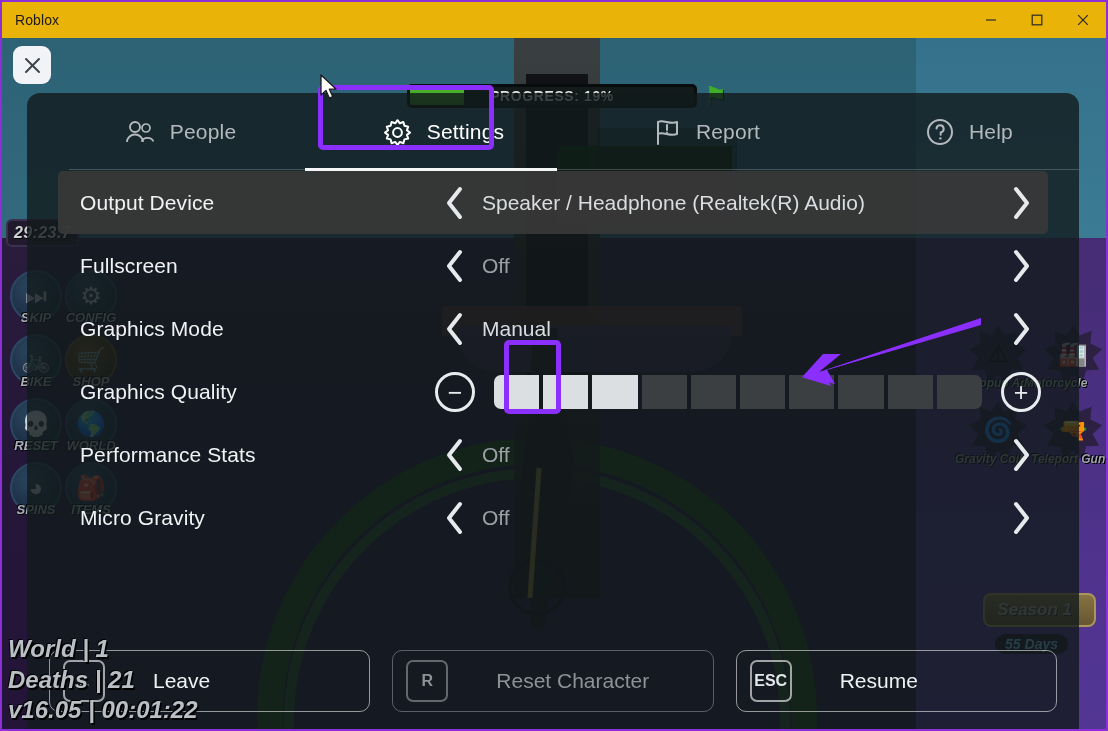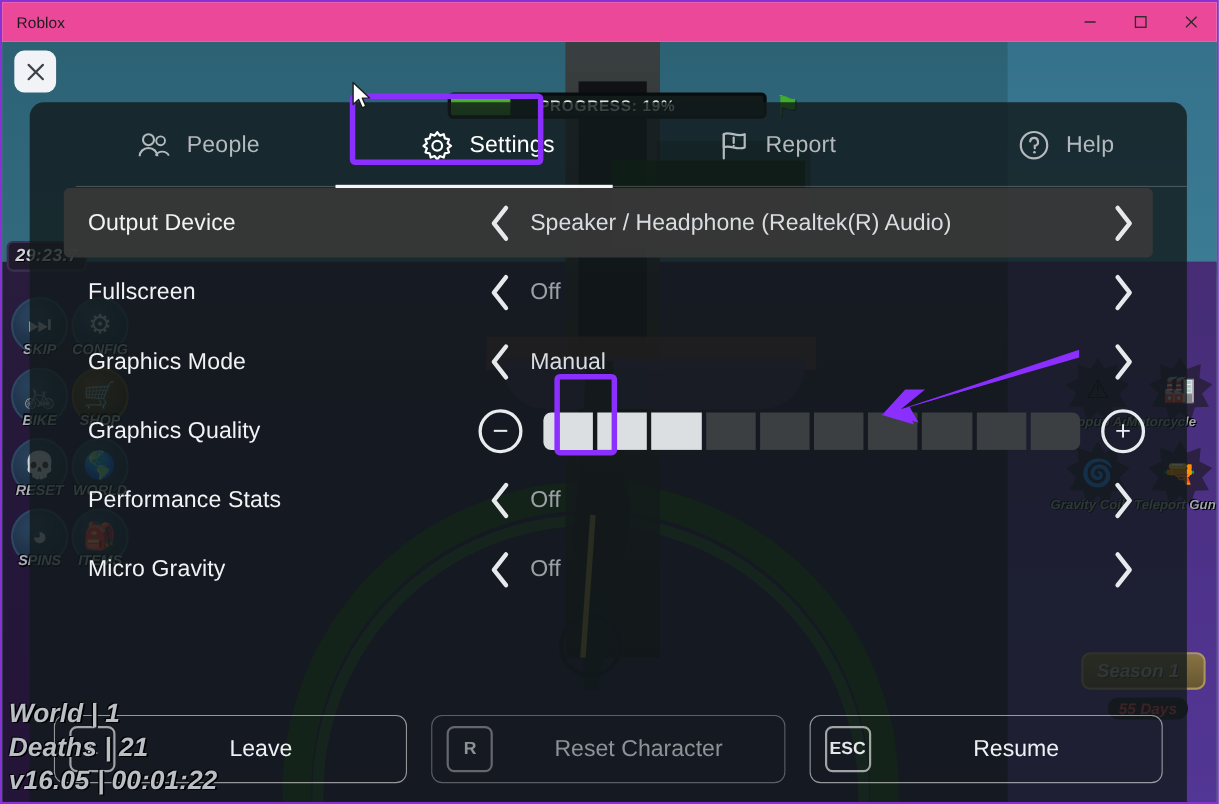--- a/index.html
+++ b/index.html
@@ -12,21 +12,21 @@
 
   
   #window {
     position:absolute; inset:0;
     border:2px solid #8b2fd6;
     background:#f3f3f7;
     display:flex; flex-direction:column;
   }
   #titlebar {
     height:36px; flex:0 0 36px;
-    background:#ec4899;
+    background:#eab308;
     display:flex; align-items:center;
     position:relative; z-index:60;
   }
   #titlebar .wtitle {
     font-size:14px; color:#1b1b1b; margin-left:13px;
     letter-spacing:.1px;
   }
   #titlebar .spacer { flex:1; }
   .wbtn {
     width:46px; height:34px;
@@ -194,24 +194,24 @@
   #seasonBadge {
     position:absolute; right:10px; top:555px;
     background:linear-gradient(180deg,#8d7a3a 0%,#6a5a28 100%);
     border:2px solid #b5a057; border-radius:8px;
     padding:5px 22px 5px 12px;
     font-size:17px; font-weight:bold; font-style:italic;
     color:#b9b0a4; text-shadow:1px 1px 0 #3a3020;
     z-index:11; opacity:.9;
   }
   #seasonDays {
-    position:absolute; right:26px; top:596px;
+    position:absolute; right:38px; top:596px;
     background:#16121c; border-radius:10px; padding:2px 10px;
     font-size:14px; font-weight:bold; font-style:italic;
-    color:#ef4444; z-index:11; opacity:.9;
+    color:#7dd3fc; z-index:11; opacity:.9;
   }
 
   
   #stats {
     position:absolute; left:6px; bottom:4px; z-index:30;
     font-style:italic; font-weight:bold;
     text-shadow:1.5px 1.5px 0 #000,-1px -1px 0 #000;
   }
   #stats div { font-size:24px; color:#b9bfc5; line-height:1.26; }
 
@@ -309,21 +309,21 @@
     position:relative;
   }
   .keycap {
     width:42px; height:42px; margin-left:13px;
     border:2px solid rgba(255,255,255,.6); border-radius:7px;
     display:flex; align-items:center; justify-content:center;
     font-size:16px; font-weight:bold; color:#e3e7ea;
   }
   .keycap.dim { border-color:rgba(255,255,255,.34); color:#8d9297; }
   .actlabel {
-    flex:1; text-align:center; padding-right:48px;
+    flex:1; padding-right:48px;
     font-size:21px; color:#eef1f3;margin-left:48px;
   }
   .actlabel.dim { color:#8d9297; }
   .actbtn.dim { border-color:rgba(255,255,255,.3); }
 
   
   #arrow { position:absolute; left:781px; top:276px; z-index:55; }
 </style>
 </head>
 <body>

